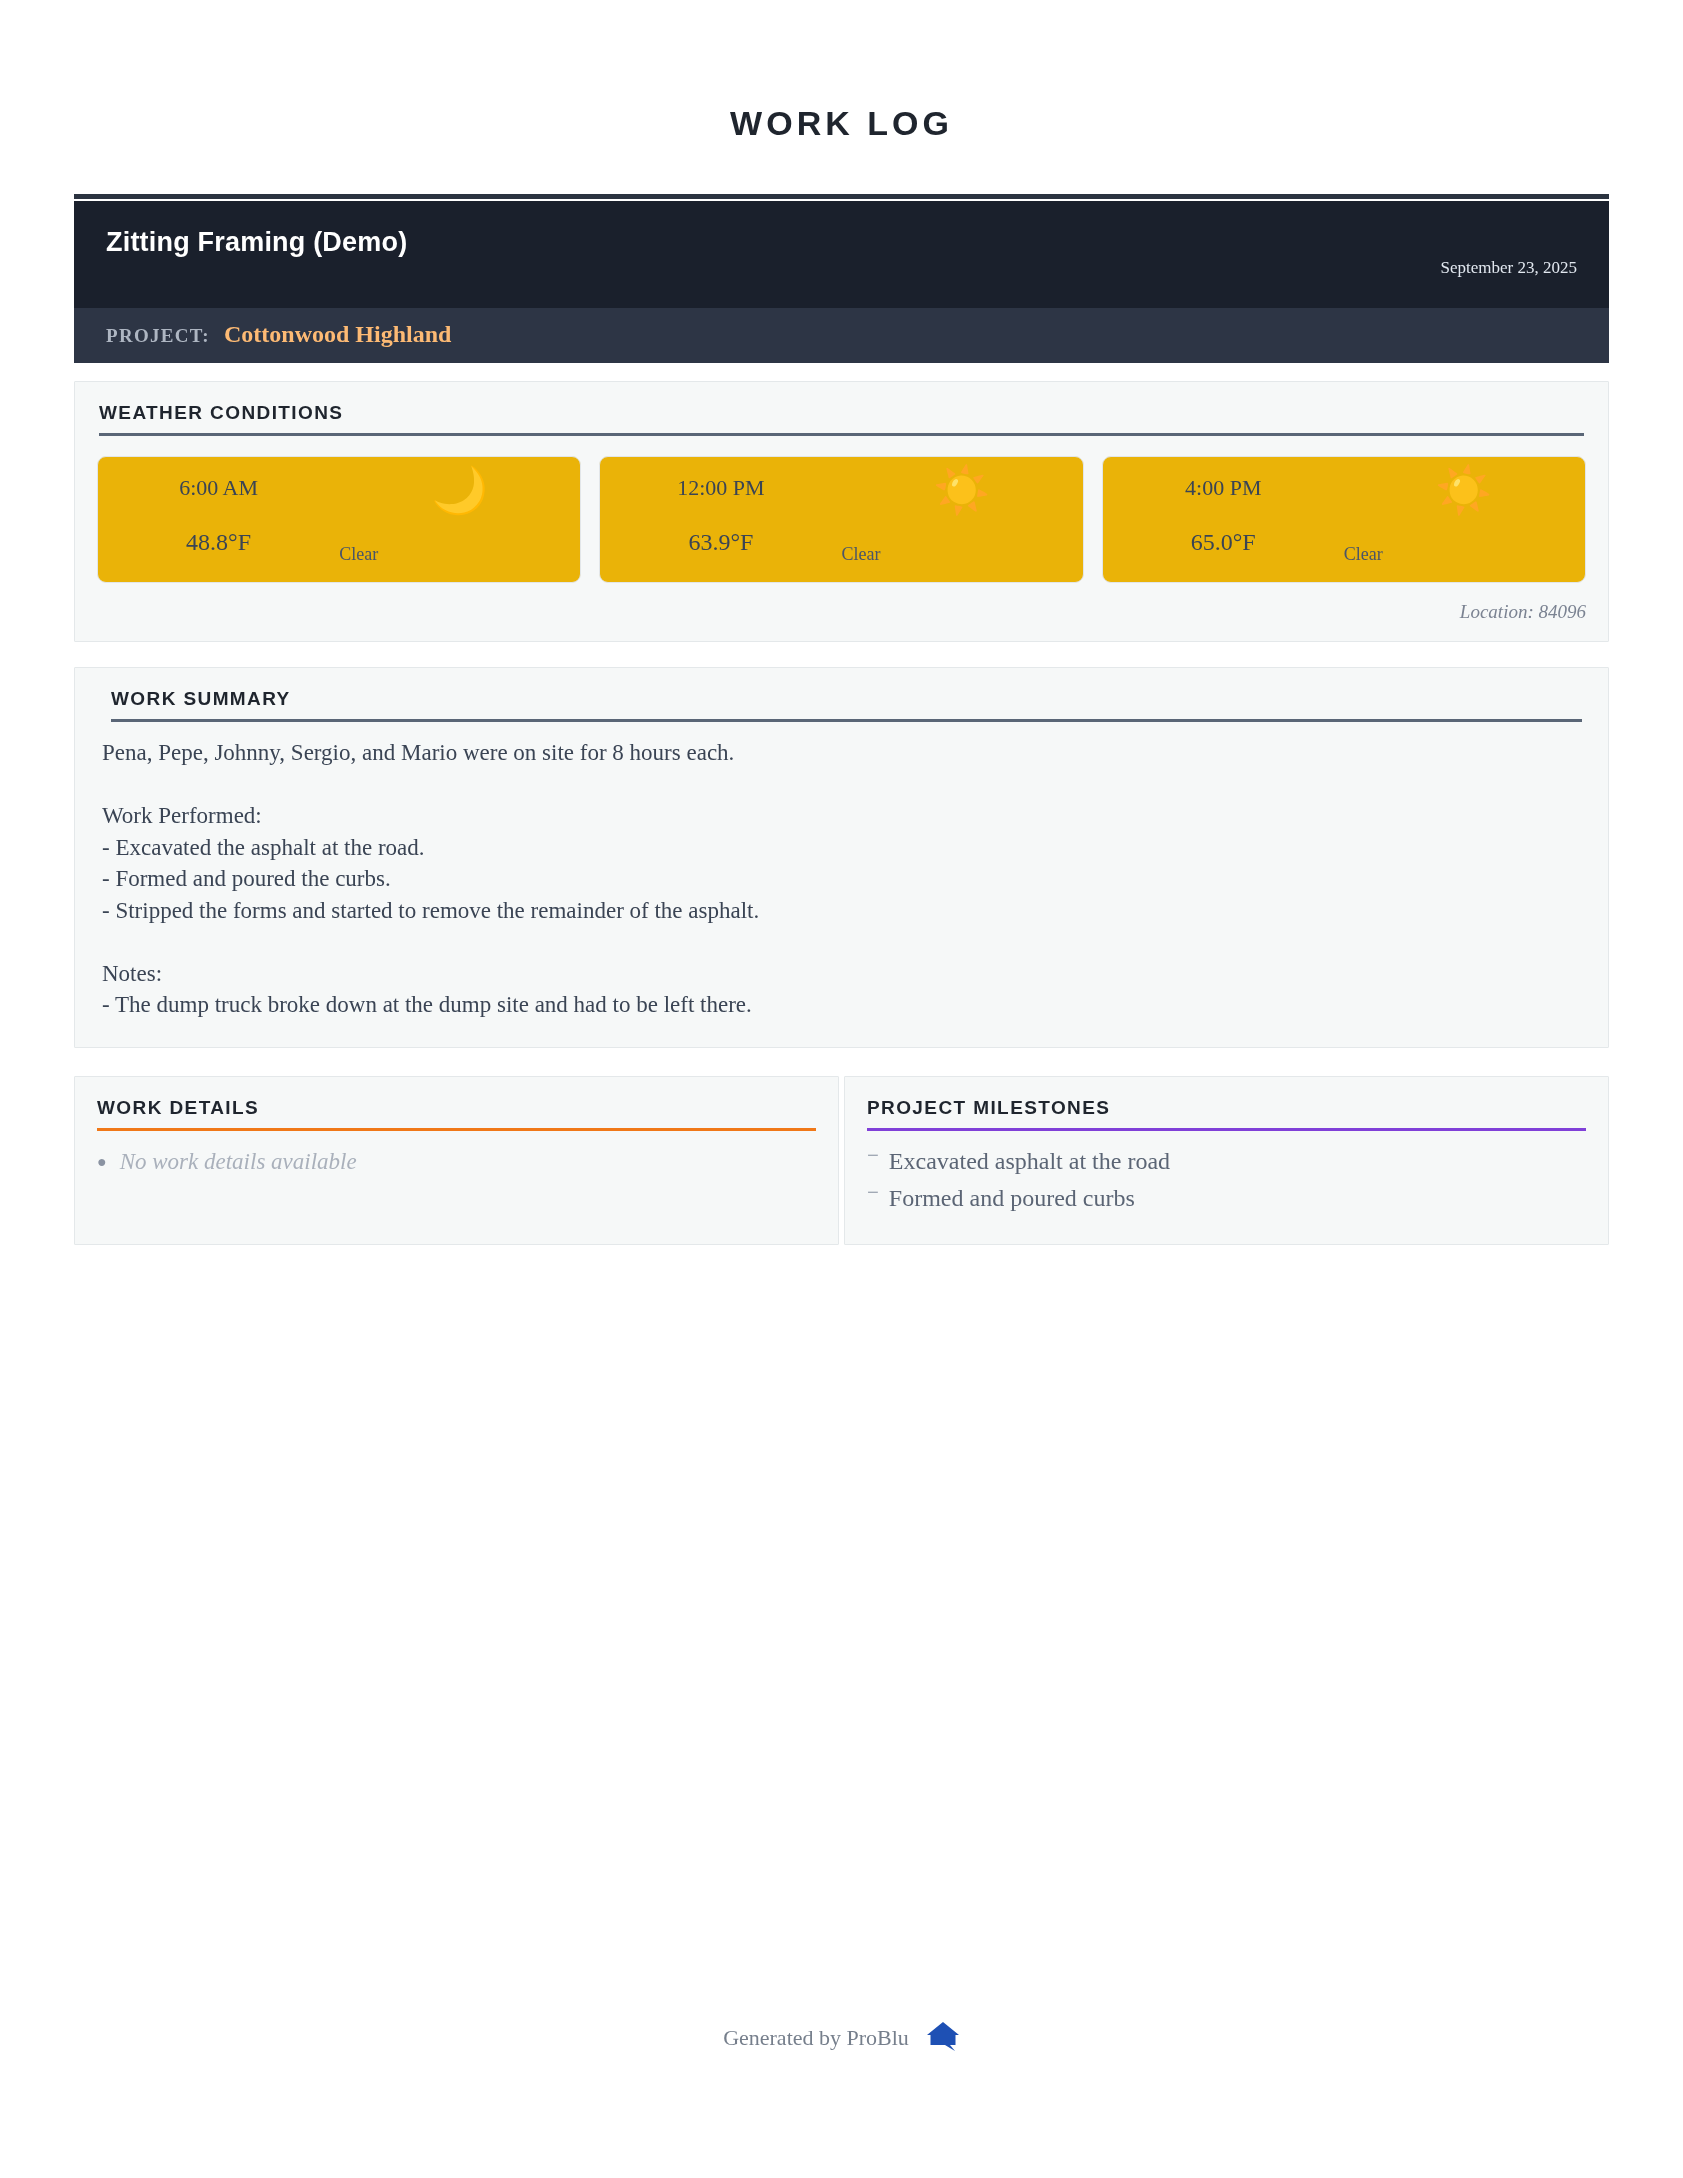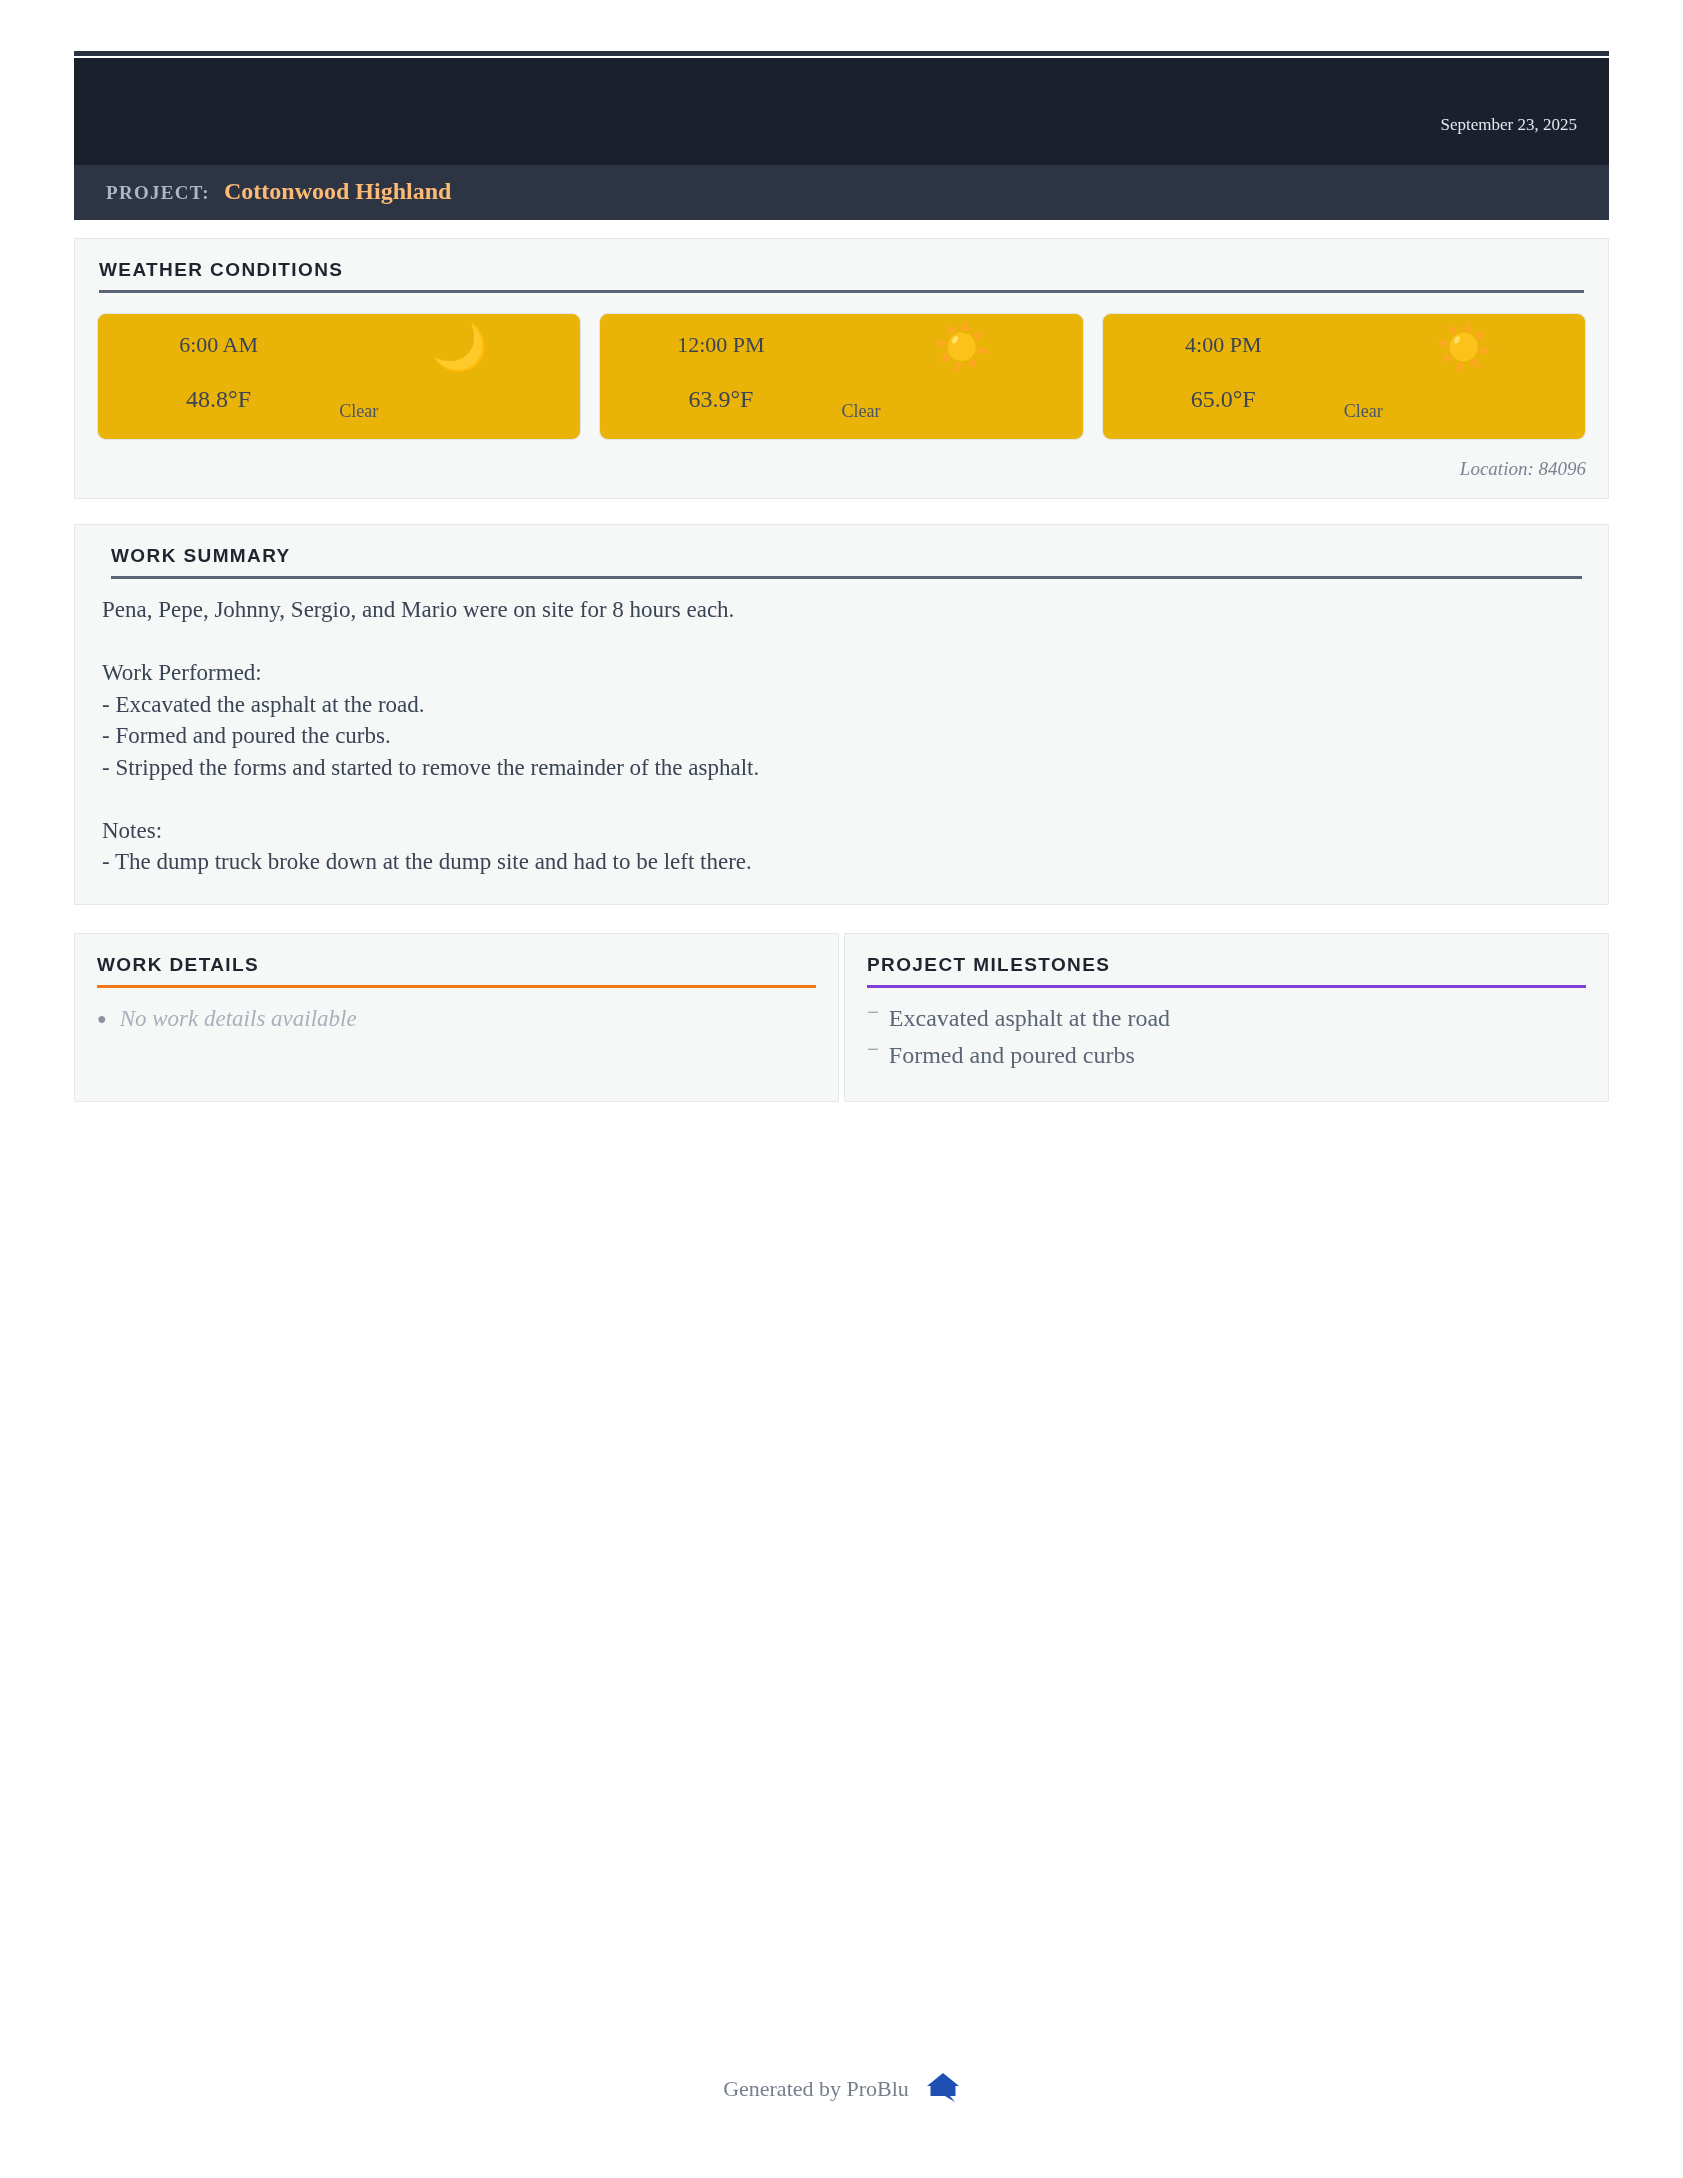--- a/index.html
+++ b/index.html
@@ -248,24 +248,26 @@
     font-size: 22px;
     color: #767f8c;
   }
   .footer-logo { display: block; }
 </style>
 </head>
 <body>
 
 <div class="page">
 
+  <div class="doc-title">WORK LOG</div>
 
   <div class="top-rule"></div>
 
   <div class="doc-header">
+    <div class="header-title">Zitting Framing (Demo)</div>
     <div class="header-date">September 23, 2025</div>
   </div>
 
   <div class="project-band">
     <span class="project-label">PROJECT:</span>
     <span class="project-name">Cottonwood Highland</span>
   </div>
 
   <div class="panel weather-panel">
     <div class="weather-head">

